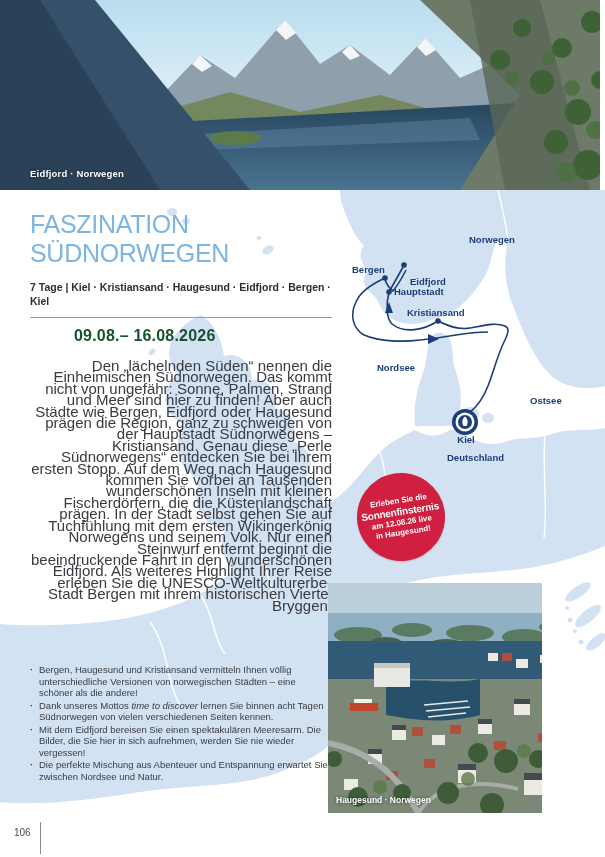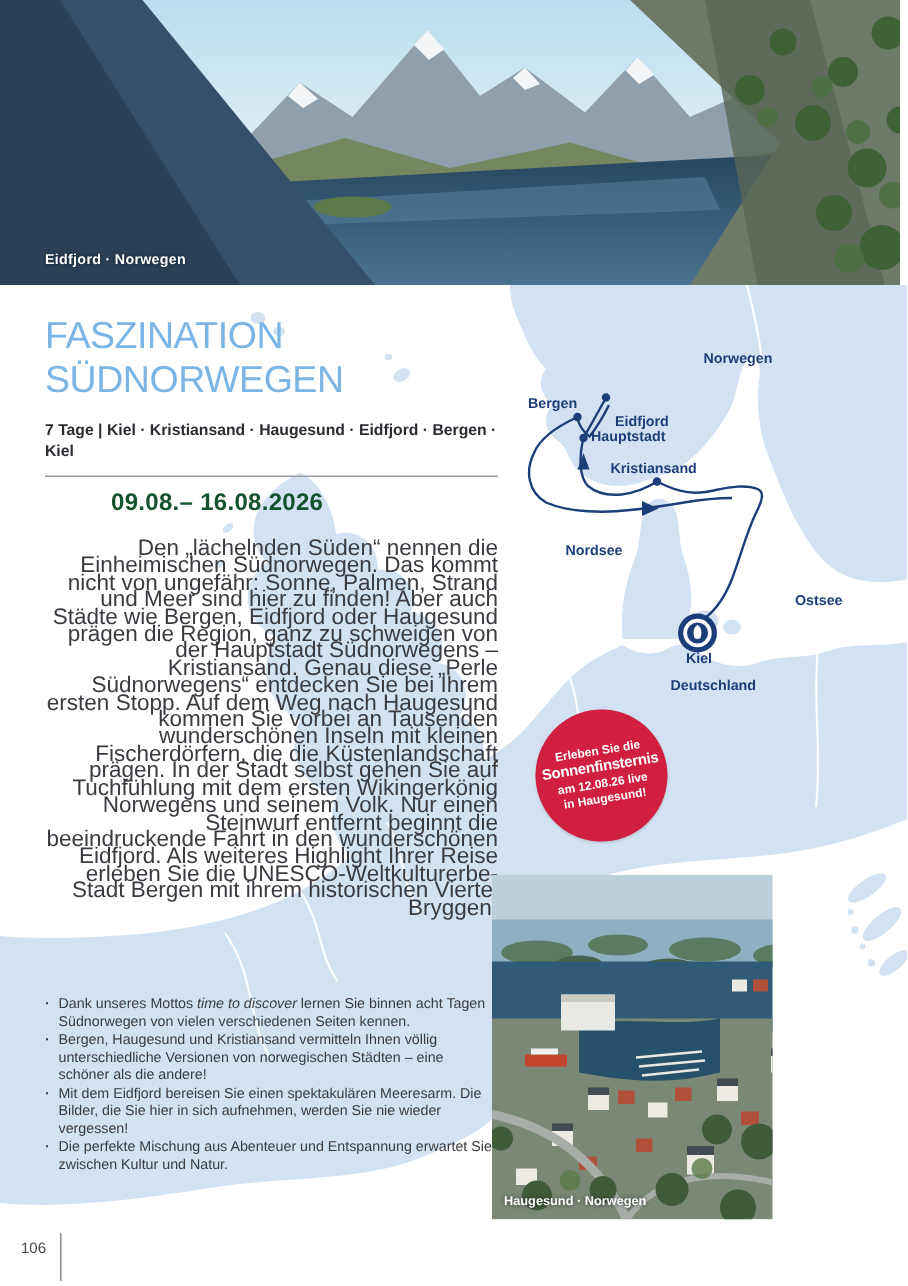--- a/index.html
+++ b/index.html
@@ -36,21 +36,21 @@
   .maplabel{position:absolute;z-index:2;color:#1c3e78;font-weight:bold;font-size:9.5px;white-space:nowrap;}
 
   
   .badge{position:absolute;left:357px;top:473px;width:88px;height:88px;border-radius:50%;
          background:#d01f3f;z-index:3;transform:rotate(-9deg);color:#fff;text-align:center;
          display:flex;flex-direction:column;justify-content:center;box-shadow:0 1px 2px rgba(0,0,0,.15);}
   .badge .b1,.badge .b3,.badge .b4{font-size:8px;font-weight:bold;line-height:10px;}
   .badge .b2{font-size:10px;font-weight:bold;line-height:12px;letter-spacing:-.2px;}
 
   
-  .photo{position:absolute;left:328px;top:583px;width:187px;height:230px;z-index:3;overflow:hidden;}
+  .photo{position:absolute;left:328px;top:583px;width:214px;height:230px;z-index:3;overflow:hidden;}
   .photo-caption{position:absolute;left:8px;top:212px;color:#fff;font-size:8.5px;font-weight:bold;
                  text-shadow:0 0 3px rgba(0,0,0,.6);}
 
   
   .pagenum{position:absolute;left:14px;top:827px;font-size:10px;color:#4a4a4a;z-index:2;}
   .pagenum-rule{position:absolute;left:40px;top:822px;width:1px;height:32px;background:#8a8a8a;z-index:2;}
 </style>
 </head>
 <body>
 
@@ -185,24 +185,24 @@
       <div>SÜDNORWEGEN</div>
     </div>
     <div class="subtitle">7 Tage | Kiel · Kristiansand · Haugesund · Eidfjord · Bergen · Kiel</div>
     <hr class="rule">
     <div class="dates">09.08.– 16.08.2026</div>
     <p class="desc">Den „lächelnden Süden“ nennen die Einheimischen Südnorwegen. Das kommt nicht von ungefähr: Sonne, Palmen, Strand und Meer sind hier zu finden! Aber auch Städte wie Bergen, Eidfjord oder Haugesund prägen die Region, ganz zu schweigen von der Hauptstadt Südnorwegens – Kristiansand. Genau diese „Perle Südnorwegens“ entdecken Sie bei Ihrem ersten Stopp. Auf dem Weg nach Haugesund kommen Sie vorbei an Tausenden wunderschönen Inseln mit kleinen Fischerdörfern, die die Küstenlandschaft prägen. In der Stadt selbst gehen Sie auf Tuchfühlung mit dem ersten Wikingerkönig Norwegens und seinem Volk. Nur einen Steinwurf entfernt beginnt die beeindruckende Fahrt in den wunderschönen Eidfjord. Als weiteres Highlight Ihrer Reise erleben Sie die UNESCO-Weltkulturerbe-Stadt Bergen mit ihrem historischen Viertel Bryggen.</p>
   </section>
 
   <section class="why">
     <ul>
+      <li><span>Bergen, Haugesund und Kristiansand vermitteln Ihnen völlig unterschiedliche Versionen von norwegischen Städten – eine schöner als die andere!</span><span class="em"></span><span></span></li>
       <li><span>Dank unseres Mottos </span><span class="em">time to discover</span><span> lernen Sie binnen acht Tagen Südnorwegen von vielen verschiedenen Seiten kennen.</span></li>
-      <li><span>Bergen, Haugesund und Kristiansand vermitteln Ihnen völlig unterschiedliche Versionen von norwegischen Städten – eine schöner als die andere!</span><span class="em"></span><span></span></li>
       <li><span>Mit dem Eidfjord bereisen Sie einen spektakulären Meeresarm. Die Bilder, die Sie hier in sich aufnehmen, werden Sie nie wieder vergessen!</span><span class="em"></span><span></span></li>
-      <li><span>Die perfekte Mischung aus Abenteuer und Entspannung erwartet Sie zwischen Kultur und Natur.</span><span class="em"></span><span></span></li>
+      <li><span>Die perfekte Mischung aus Abenteuer und Entspannung erwartet Sie zwischen Nordsee und Natur.</span><span class="em"></span><span></span></li>
     </ul>
   </section>
 
   <div class="maplabel" style="left:425px;top:234px;padding-left:44px;">Norwegen</div>
   <div class="maplabel" style="left:352px;top:264px;">Bergen</div>
   <div class="maplabel" style="left:410px;top:248px;margin-top:28px;">Eidfjord</div>
   <div class="maplabel" style="left:394px;top:286px;">Hauptstadt</div>
   <div class="maplabel" style="left:407px;top:307px;">Kristiansand</div>
   <div class="maplabel" style="left:377px;top:362px;">Nordsee</div>
   <div class="maplabel" style="left:530px;top:395px;">Ostsee</div>

